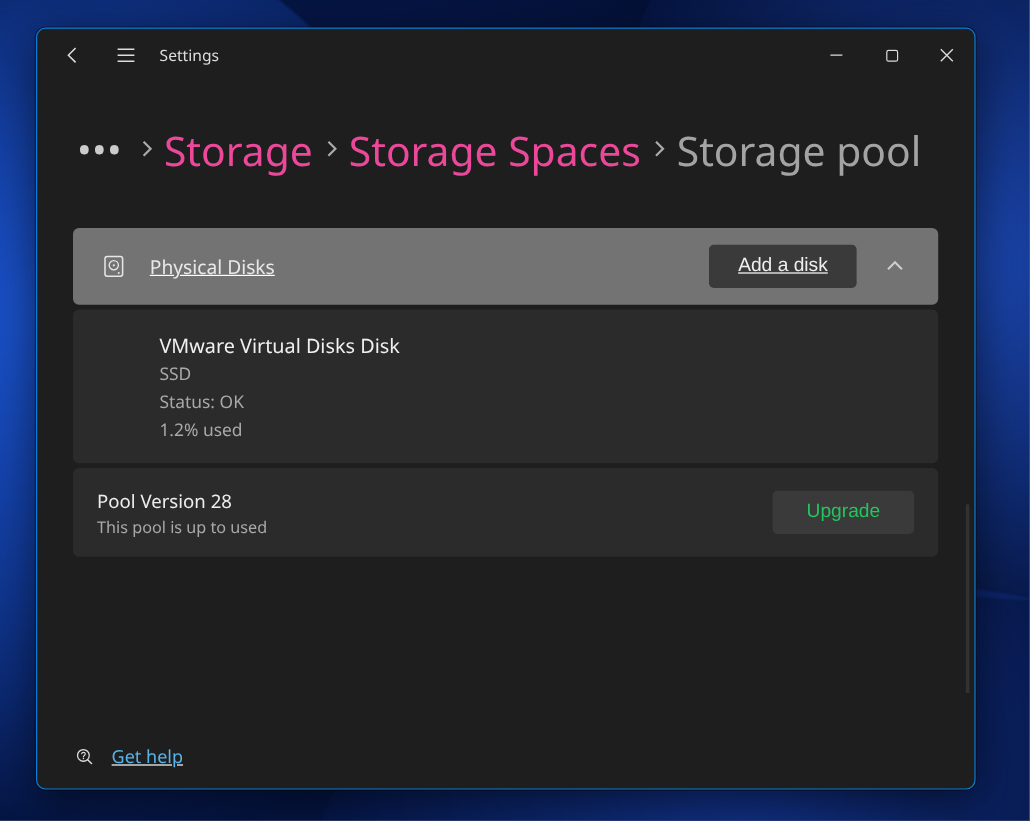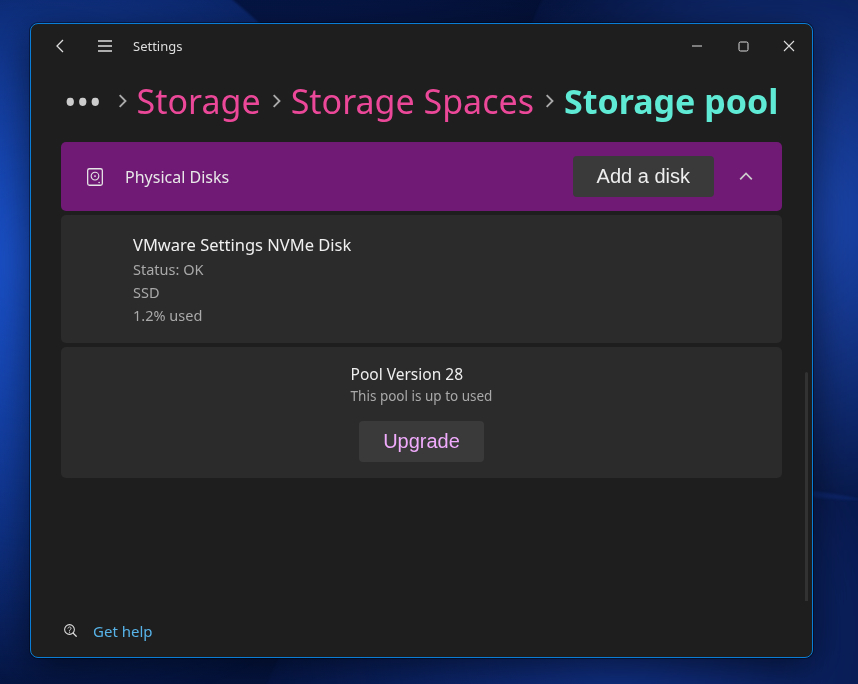--- a/index.html
+++ b/index.html
@@ -27,20 +27,21 @@
   .window {
     position: absolute;
     left: 30px; top: 23px;
     width: 783px; height: 635px;
     background: #1e1e1e;
     border: 1px solid #0a7dd6;
     border-radius: 8px;
     display: flex;
     flex-direction: column;
     box-shadow: 0 0 0 1px rgba(0,0,0,.4), 0 10px 40px rgba(0,0,0,.6);
+    gap: 24px;
   }
 
   
   .titlebar {
     height: 44px;
     display: flex;
     align-items: center;
     padding-left: 8px;
   }
   .tb-btn {
@@ -64,36 +65,37 @@
     gap: 8px;
     padding: 10px 30px 18px 30px;
     font-size: 34px;
     font-weight: 600;
     color: #fff;
     white-space: nowrap;
   }
   .bc-ellipsis { font-size: 28px; letter-spacing: 2px; color: #ccc; cursor: pointer; padding: 0 4px;}
   .bc-sep { color: #aaa; font-size: 18px; }
   .bc-link { color: #ec4899; cursor: pointer; font-weight: 400;}
-  .bc-current { color: #5eead4; font-weight: 700; }
+  .bc-current { color: #a3a3a3; font-weight: 400; }
 
   .content {
     flex: 1;
     overflow-y: auto;
     padding: 0 30px 20px 30px;
     position: relative;
   }
   
   .content::-webkit-scrollbar { width: 4px; }
   .content::-webkit-scrollbar-thumb { background: #555; border-radius: 2px; }
 
   .card {
-    background: #701a75;
+    background: #737373;
     border-radius: 5px;
     margin-bottom: 4px;
+    text-decoration: underline;
   }
   .row {
     display: flex;
     align-items: center;
     padding: 14px 20px;
     gap: 16px;
   }
   .row .icon-slot {
     width: 28px; height: 28px;
     display: flex; align-items: center; justify-content: center;
@@ -101,26 +103,26 @@
   }
   .row-title { font-size: 16px; color: #e8e8e8; }
   .grow { flex: 1; }
 
   .pill-btn {
     background: #3a3a3a;
     color: #eee;
     border: none;
     border-radius: 4px;
     padding: 9px 24px;
-    font-size: 20px;
+    font-size: 16px;
     cursor: pointer;
     min-width: 118px;
     text-align: center;
   }
-  .pill-btn.disabled { color: #f0abfc; cursor: default; }
+  .pill-btn.disabled { color: #22c55e; cursor: default; }
 
   .chevron-toggle {
     width: 32px; height: 32px;
     display: flex; align-items: center; justify-content: center;
     color: #ccc; cursor: pointer;
   }
 
   .disk-card {
     background: #2b2b2b;
     border-radius: 5px;
@@ -146,31 +148,31 @@
   .opt-card {
     background: #2b2b2b;
     border-radius: 5px;
     margin-bottom: 8px;
   }
   .opt-row {
     display: flex;
     align-items: center;
     padding: 16px 20px;
     gap: 16px;
-    flex-direction: column;
   }
   .opt-text { flex: 1; display: flex; flex-direction: column; gap: 2px; }
   .opt-title { font-size: 15.5px; color: #eee; }
   .opt-sub { font-size: 13.5px; color: #a9a9a9; }
 
   .footer-row {
     display: flex;
     align-items: flex-end;
     gap: 12px;
     padding: 20px 30px 16px 30px;
+    text-decoration: underline;
   }
   .help-icon {
     width: 20px; height: 20px;
     display: inline-flex; align-items: center; justify-content: center;
     color: #e0e0e0;
   }
   .help-link {
     color: #57b3e8;
     font-size: 15px;
     cursor: pointer;
@@ -266,23 +268,23 @@
           <svg width="14" height="14" viewBox="0 0 12 12">
               <path d="M1 8l5-5 5 5" fill="none" stroke="currentColor" stroke-width="1.5"></path>
             </svg>
         </div>
       </div>
     </div>
 
     <div class="disk-card">
       <div class="disk-row">
         <div class="disk-info">
-          <div class="disk-title">VMware Settings NVMe Disk</div>
+          <div class="disk-title">VMware Virtual Disks Disk</div>
+          <div class="disk-sub">SSD</div>
           <div class="disk-sub">Status: OK</div>
-          <div class="disk-sub">SSD</div>
           <div class="disk-sub">1.2% used</div>
         </div>
       </div>
     </div>
 
 
     <div class="opt-card">
       <div class="opt-row">
         <div class="opt-text">
           <div class="opt-title">Pool Version 28</div>

